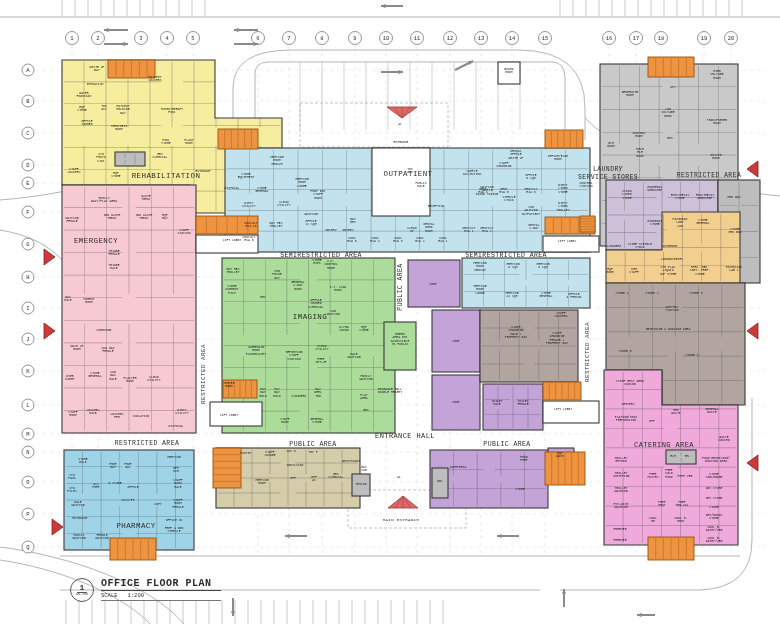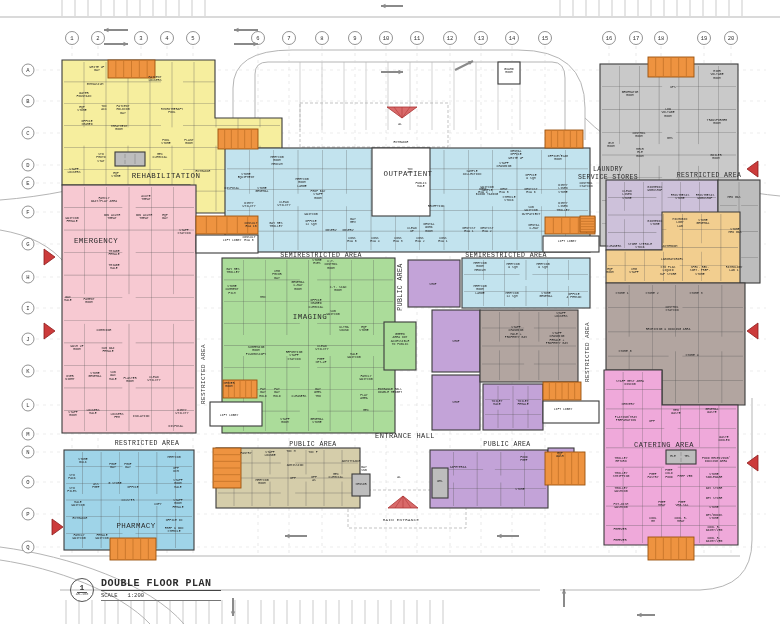--- a/index.html
+++ b/index.html
@@ -987,19 +987,19 @@
         <text x="401" y="521" text-anchor="middle" font-size="4" fill="#2b2b2b" letter-spacing=".4"><tspan x="401" dy="0">MAIN ENTRANCE</tspan></text>
       </g>
     </svg>
 
   <div class="titleblock">
     <div class="tb-circle">
       <span class="tb-num">1</span>
       <span class="tb-sheet">AR-100</span>
     </div>
     <div class="tb-text">
-      <div class="tb-title">DOUBLE FLOOR PLAN</div>
+      <div class="tb-title">OFFICE FLOOR PLAN</div>
       <div class="tb-scale">
         <span>SCALE</span><span>1:200</span>
       </div>
     </div>
   </div>
 </div>
 
 </body></html>

